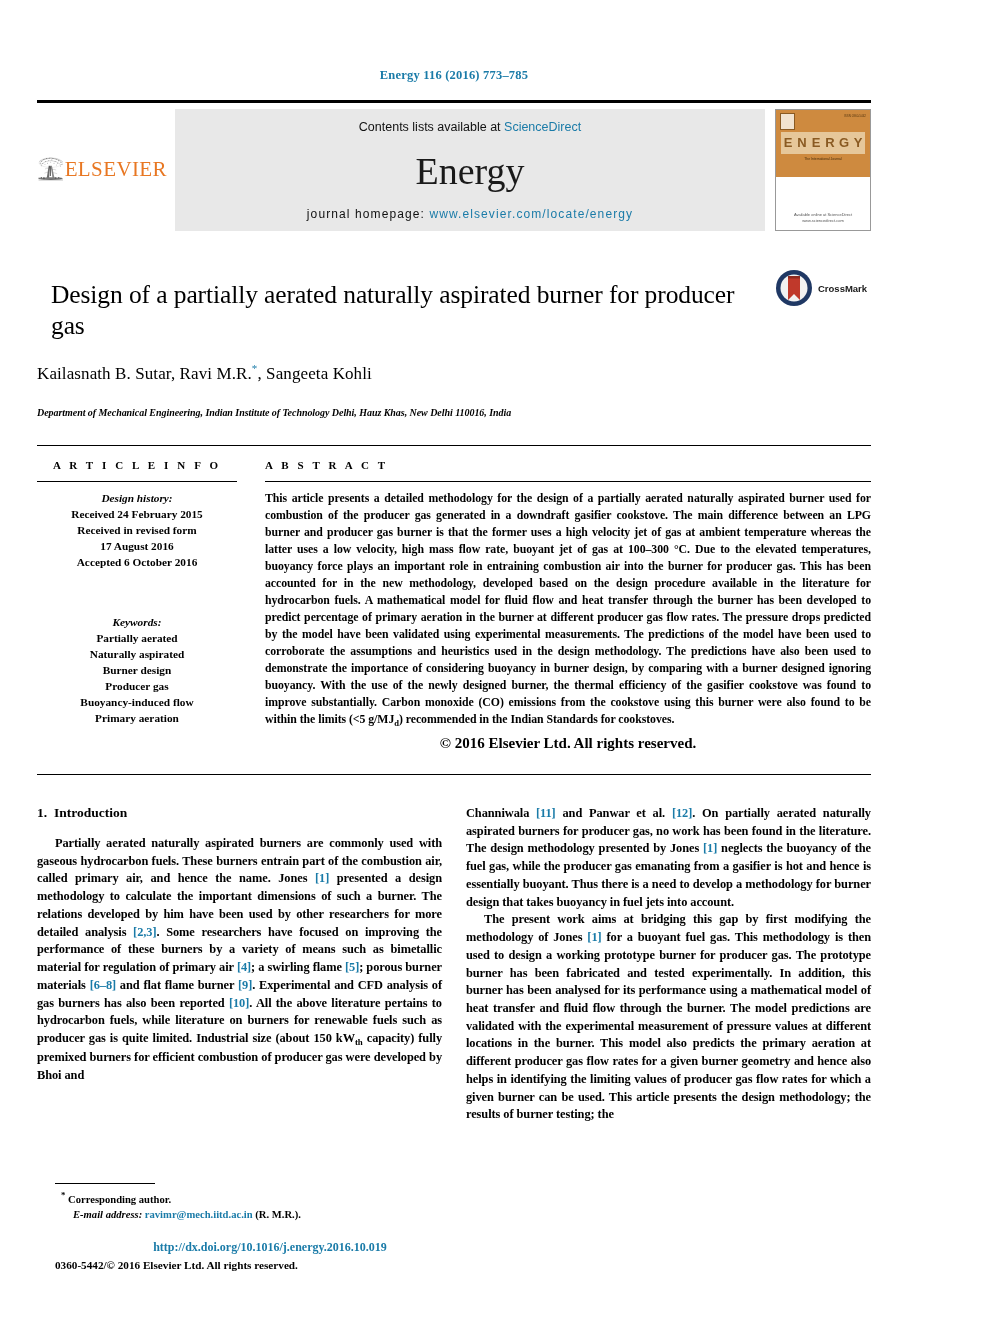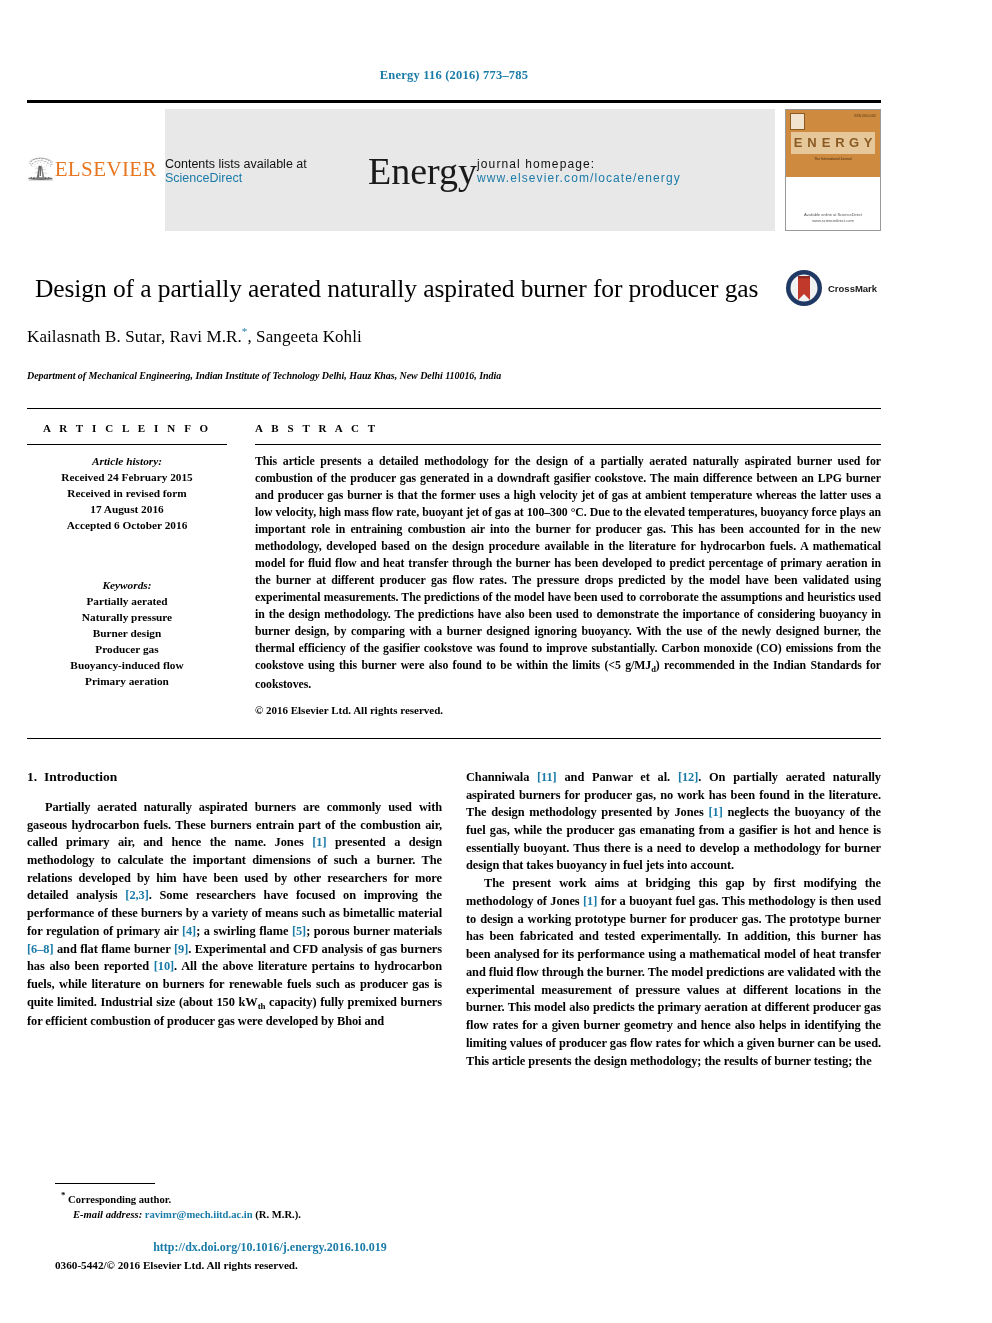--- a/index.html
+++ b/index.html
@@ -13,21 +13,21 @@
     font-family: "Liberation Serif", "DejaVu Serif", serif;
     color: #000000;
     position: relative;
     overflow: hidden;
   }
   .page {
     width: 908px;
     height: 1323px;
     position: relative;
     box-sizing: border-box;
-    padding: 0 27px;
+    padding: 0 37px;
   }
 
   
   .running-head {
     text-align: center;
     color: #1a7ba8;
     font-size: 12.5px;
     font-weight: bold;
     letter-spacing: 0.2px;
     padding-top: 68px;
@@ -58,20 +58,21 @@
     color: #E87722;
     font-size: 21px;
     letter-spacing: 0.4px;
     line-height: 1;
     font-weight: normal;
   }
   .journal-band {
     flex: 1 1 auto;
     background: #e8e8e8;
     display: flex;
+    flex-direction: column;
     justify-content: space-between;
     align-items: center;
     padding: 11px 0 10px 0;
     margin-left: 8px;
     margin-right: 10px;
   }
   .contents-line {
     font-family: "Liberation Sans", sans-serif;
     font-size: 12.5px;
     color: #111;
@@ -165,21 +166,21 @@
     margin-top: 34px;
     display: flex;
     align-items: flex-start;
   }
   .title-text { flex: 1 1 auto; padding-right: 18px; }
   h1.article-title {
     font-family: "Liberation Serif", serif;
     font-size: 25.5px;
     font-weight: normal;
     line-height: 1.22;
-    margin: 8px;
+    margin: 14px;
     letter-spacing: -0.1px;
   }
   .crossmark {
     flex: 0 0 96px;
     display: flex;
     align-items: center;
     gap: 5px;
     padding-top: 4px;
   }
   .crossmark-label {
@@ -234,24 +235,24 @@
   }
   .keywords-block { margin-top: 44px; }
   .abstract-text {
     font-size: 11.8px;
     line-height: 1.445;
     text-align: justify;
     font-weight: bold;
     letter-spacing: -0.05px;
   }
   .copyright {
-    text-align: left;
-    font-size: 11px;
-    font-weight: bold;
-    margin-top: 11px;
+    text-align: center;
+    font-size: 15px;
+    font-weight: bold;
+    margin-top: 5px;
   }
 
   
   .body-rule {
     border-top: 1px solid #000;
     margin-top: 22px;
   }
   .body-cols {
     margin-top: 30px;
     display: flex;
@@ -430,30 +431,30 @@
         <path d="M13 7 H25 V9.5 H13 Z" fill="#8e2a1f"></path>
       </svg>
       <span class="crossmark-label">CrossMark</span>
     </div>
   </div>
 
   <div class="info-abstract">
     <div class="col-info">
       <div class="sec-head">A R T I C L E   I N F O</div>
       <div class="rule"></div>
-      <div class="info-label">Article history:</div>
+      <div class="info-label">Design history:</div>
       <div class="info-line">Received 24 February 2015</div>
       <div class="info-line">Received in revised form</div>
       <div class="info-line">17 August 2016</div>
       <div class="info-line">Accepted 6 October 2016</div>
 
       <div class="keywords-block">
         <div class="info-label">Keywords:</div>
         <div class="info-line">Partially aerated</div>
-        <div class="info-line">Naturally pressure</div>
+        <div class="info-line">Naturally aspirated</div>
         <div class="info-line">Burner design</div>
         <div class="info-line">Producer gas</div>
         <div class="info-line">Buoyancy-induced flow</div>
         <div class="info-line">Primary aeration</div>
       </div>
     </div>
 
     <div class="col-abstract">
       <div class="sec-head">A B S T R A C T</div>
       <div class="rule"></div>

